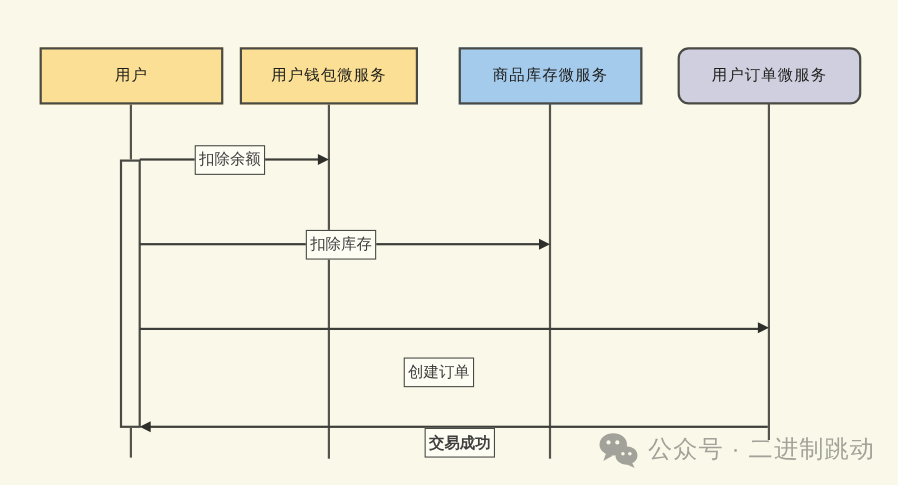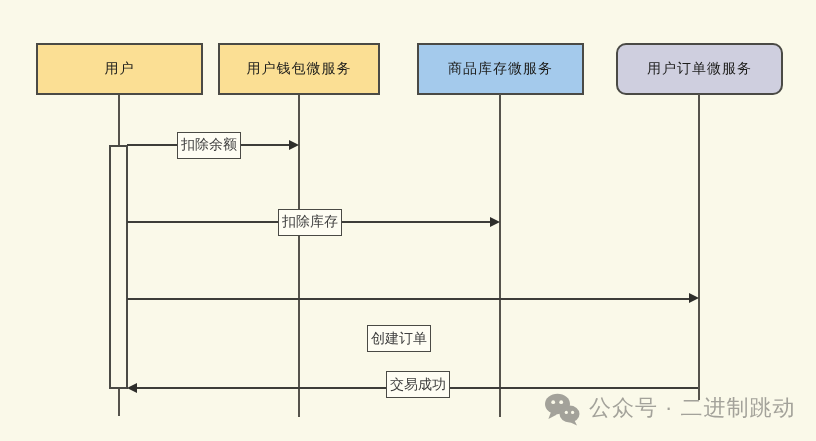--- a/index.html
+++ b/index.html
@@ -78,21 +78,21 @@
   <div class="msg-line" style="left:127px;top:221px;width:365px;"></div>
   <div class="arrowhead-right" style="left:490px;top:216.5px;"></div>
   <div class="msg-label" style="left:278px;top:208.5px;">扣除库存</div>
 
   <div class="msg-line" style="left:127px;top:297.5px;width:564px;"></div>
   <div class="arrowhead-right" style="left:689px;top:293px;"></div>
   <div class="msg-label" style="left:367px;top:285px;margin-top:40px;">创建订单</div>
 
   <div class="msg-line" style="left:136px;top:387px;width:562px;"></div>
   <div class="arrowhead-left" style="left:127px;top:382.5px;"></div>
-  <div class="msg-label" style="left:386px;top:371px;">交易成功</div>
+  <div class="msg-label" style="left:386px;top:389px;font-weight:bold;">交易成功</div>
 
   <div class="watermark">
     <span style="display:inline-flex;">
       <svg width="36" height="33" viewBox="0 0 36 33">
         <g fill="#A3A29A">
           <ellipse cx="13.5" cy="11" rx="12.5" ry="10.2"></ellipse>
           <path d="M7 19 L4.4 26 L13 21.4 Z"></path>
           <ellipse cx="25.5" cy="21" rx="10" ry="8.4"></ellipse>
           <path d="M30.5 27.5 L33 32.5 L25.5 29 Z"></path>
         </g>

